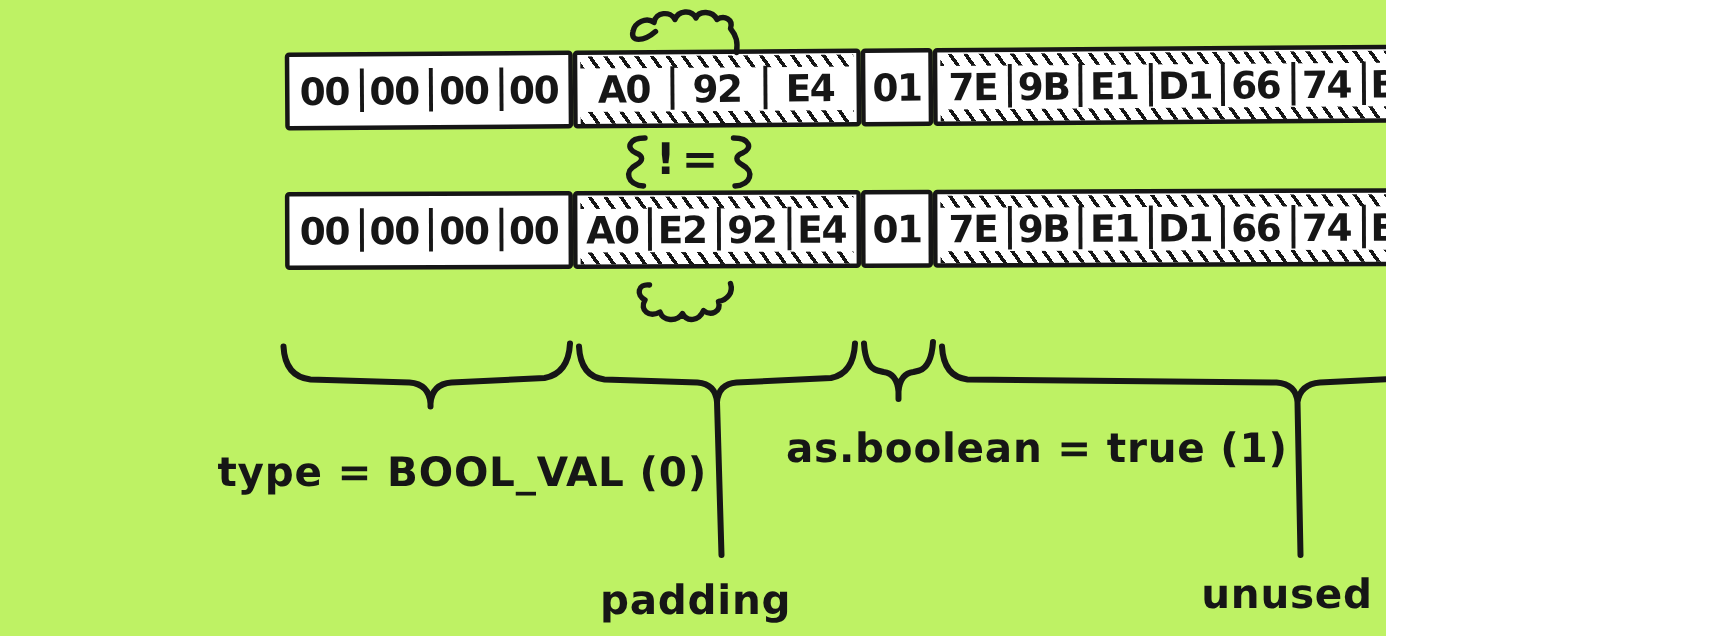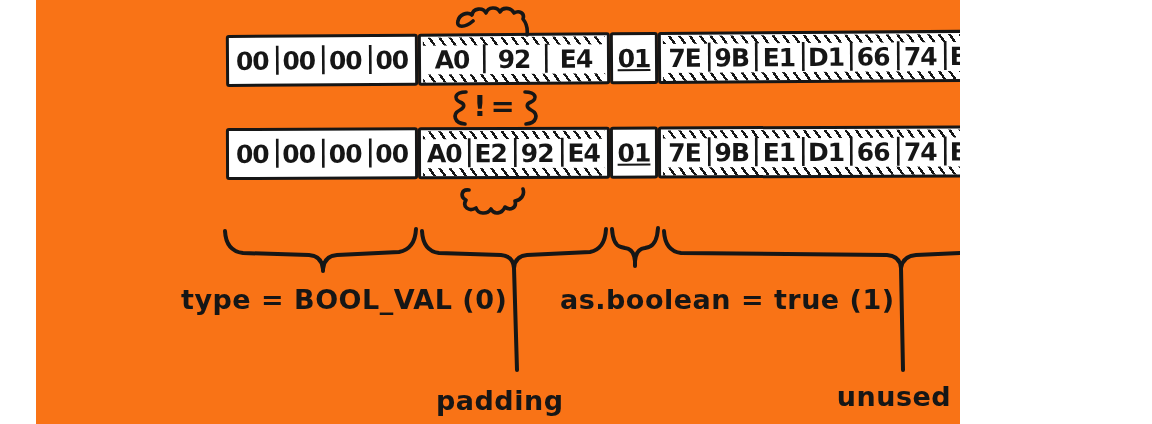--- a/index.html
+++ b/index.html
@@ -1,31 +1,31 @@
 <!DOCTYPE html>
 <html><head>
 <meta charset="utf-8">
 <style>
   html,body{margin:0;padding:0;background:#ffffff;}
   .stage{
-    position:relative;width:924px;height:424px;background:#f97316;
-    font-family:"DejaVu Sans", sans-serif;color:#161616;overflow:hidden;margin-left:36px;
+    position:relative;width:924px;height:424px;background:#bef264;
+    font-family:"DejaVu Sans", sans-serif;color:#161616;overflow:hidden;
   }
   .byte-row{
     position:absolute;left:190px;display:flex;height:52px;width:768px;
     transform-origin:left center;
   }
   .row-top{top:35px;transform:rotate(-0.4deg);}
   .row-bottom{top:128px;transform:rotate(-0.2deg);}
   .section{
     position:relative;display:flex;box-sizing:border-box;
     border:3.5px solid #161616;border-radius:3px;background:#fff;
   }
   .sec-4{width:192px;}
-  .sec-1{width:48px;text-decoration:underline;}
+  .sec-1{width:48px;}
   .sec-7{width:336px;}
   .byte{
     flex:1 1 0;display:flex;align-items:center;justify-content:center;
     font-size:25px;font-weight:700;letter-spacing:-1px;
     font-family:"DejaVu Sans", sans-serif;
   }
   .byte + .byte{
     background-image:linear-gradient(#161616,#161616);
     background-size:2.6px 64%;background-position:left center;background-repeat:no-repeat;
   }
@@ -39,21 +39,21 @@
   .overlay{position:absolute;left:0;top:0;width:1152px;height:424px;pointer-events:none;}
   .overlay path{fill:none;stroke:#161616;stroke-linecap:round;stroke-linejoin:round;}
   .neq{
     position:absolute;left:434px;top:89px;width:52px;text-align:center;
     font-size:29px;font-weight:700;letter-spacing:4px;
   }
   .caption{
     position:absolute;font-size:27px;font-weight:600;text-align:center;
     white-space:nowrap;letter-spacing:0.5px;
   }
-  .cap-type{left:145px;top:284px;width:310px;}
+  .cap-type{left:145px;top:300px;width:310px;}
   .cap-bool{left:524px;top:284px;width:315px;}
   .cap-padding{left:400px;top:385px;width:116px;}
   .cap-unused{left:800px;top:381px;width:116px;}
 </style>
 </head>
 <body>
 
 <div class="stage">
 
   <div class="byte-row row-top">

